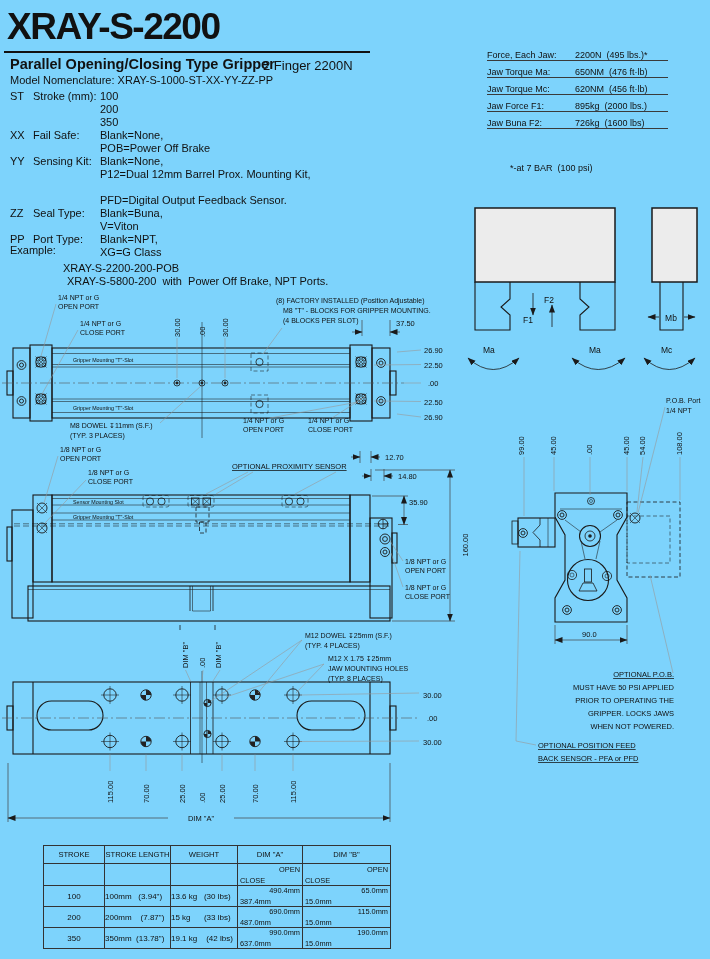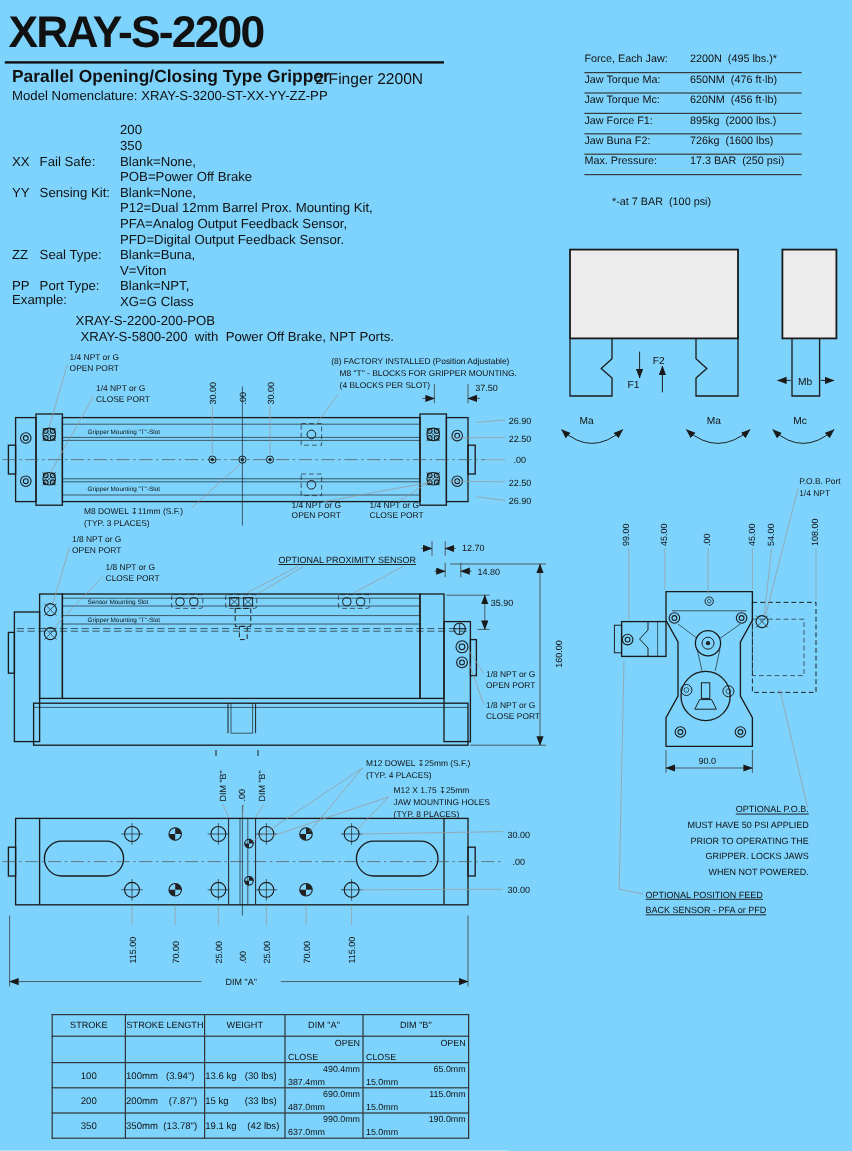--- a/index.html
+++ b/index.html
@@ -9,21 +9,21 @@
   .title{font-size:37px;font-weight:bold;letter-spacing:-1.5px;white-space:nowrap}
   .rule{height:2px;background:#111}
   .sub{font-size:14.5px;font-weight:bold;white-space:nowrap}
   .cap{font-size:13px;font-weight:normal;white-space:nowrap}
   .bt{font-size:11px;white-space:pre}
   .optrow{position:absolute;left:0;width:420px;height:13px}
   .optrow span{position:absolute;top:0;font-size:11px;white-space:pre}
   .oc{left:10px}.on{left:33px}.ov{left:100px}
   
   .spec{position:absolute;left:487px;top:44px;width:181px}
-  .spec-row{display:flex;height:16px;border-bottom:1px solid #3a3a3a;font-size:9px;align-items:flex-start}
+  .spec-row{display:flex;height:16px;border-bottom:1px solid #3a3a3a;font-size:9px;align-items:flex-end}
   .spec-label{width:88px;white-space:pre}
   .spec-value{white-space:pre}
   .spec-note{position:absolute;left:510px;top:163px;font-size:9px;white-space:pre}
   
   .st{position:absolute;left:43px;top:845px;border-collapse:collapse;table-layout:fixed}
   .st td,.st th{border:1px solid #333;font-weight:normal;padding:0;font-size:8px;overflow:hidden}
   .st th{font-size:7.6px;height:17px;text-align:center}
   .st .sub2{height:22px}
   .st .dr{height:21px}
   .cellpad{padding-left:4px;white-space:pre}
@@ -48,22 +48,27 @@
 </style>
 </head>
 <body>
 
 <div class="page">
 
   <div class="abs title" style="left:7px;top:6px">XRAY-S-2200</div>
   <div class="abs rule" style="left:4px;top:51px;width:366px"></div>
   <div class="abs sub" style="left:10px;top:56px">Parallel Opening/Closing Type Gripper</div>
   <div class="abs cap" style="left:263px;top:58px">2 Finger 2200N</div>
-  <div class="abs bt" style="left:10px;top:74px">Model Nomenclature: XRAY-S-3200-ST-XX-YY-ZZ-PP</div>
-
+  <div class="abs bt" style="left:10px;top:74px">Model Nomenclature: XRAY-S-1000-ST-XX-YY-ZZ-PP</div>
+
+  <div class="optrow" style="top:90px">
+      <span class="oc">ST</span>
+      <span class="on">Stroke (mm):</span>
+      <span class="ov">100</span>
+    </div>
   <div class="optrow" style="top:103px">
       <span class="ov">200</span>
     </div>
   <div class="optrow" style="top:116px">
       <span class="ov">350</span>
     </div>
   <div class="optrow" style="top:129px">
       <span class="oc">XX</span>
       <span class="on">Fail Safe:</span>
       <span class="ov">Blank=None,</span>
@@ -71,23 +76,20 @@
   <div class="optrow" style="top:142px">
       <span class="ov">POB=Power Off Brake</span>
     </div>
   <div class="optrow" style="top:155px">
       <span class="oc">YY</span>
       <span class="on">Sensing Kit:</span>
       <span class="ov">Blank=None,</span>
     </div>
   <div class="optrow" style="top:168px">
       <span class="ov">P12=Dual 12mm Barrel Prox. Mounting Kit,</span>
-    </div>
-  <div class="optrow" style="top:181px">
-      <span class="ov">PFA=Analog Output Feedback Sensor,</span>
     </div>
   <div class="optrow" style="top:194px">
       <span class="ov">PFD=Digital Output Feedback Sensor.</span>
     </div>
   <div class="optrow" style="top:207px">
       <span class="oc">ZZ</span>
       <span class="on">Seal Type:</span>
       <span class="ov">Blank=Buna,</span>
     </div>
   <div class="optrow" style="top:220px">
@@ -119,24 +121,20 @@
         <span class="spec-label">Jaw Torque Mc:</span>
         <span class="spec-value">620NM  (456 ft·lb)</span>
       </div>
     <div class="spec-row">
         <span class="spec-label">Jaw Force F1:</span>
         <span class="spec-value">895kg  (2000 lbs.)</span>
       </div>
     <div class="spec-row">
         <span class="spec-label">Jaw Buna F2:</span>
         <span class="spec-value">726kg  (1600 lbs)</span>
-      </div>
-    <div class="spec-row">
-        <span class="spec-label">Max. Pressure:</span>
-        <span class="spec-value">17.3 BAR  (250 psi)</span>
       </div>
   </div>
   <div class="spec-note">*-at 7 BAR  (100 psi)</div>
 
   <svg style="left:465px;top:195px" width="245" height="195" viewBox="0 0 245 195">
     <defs>
       <marker id="ah" markerWidth="9" markerHeight="8" refX="7.5" refY="3" orient="auto-start-reverse" markerUnits="userSpaceOnUse">
         <path d="M0,0 L8,3 L0,6 Z" fill="#1a1a1a"></path>
       </marker>
       <g id="sym-port">

